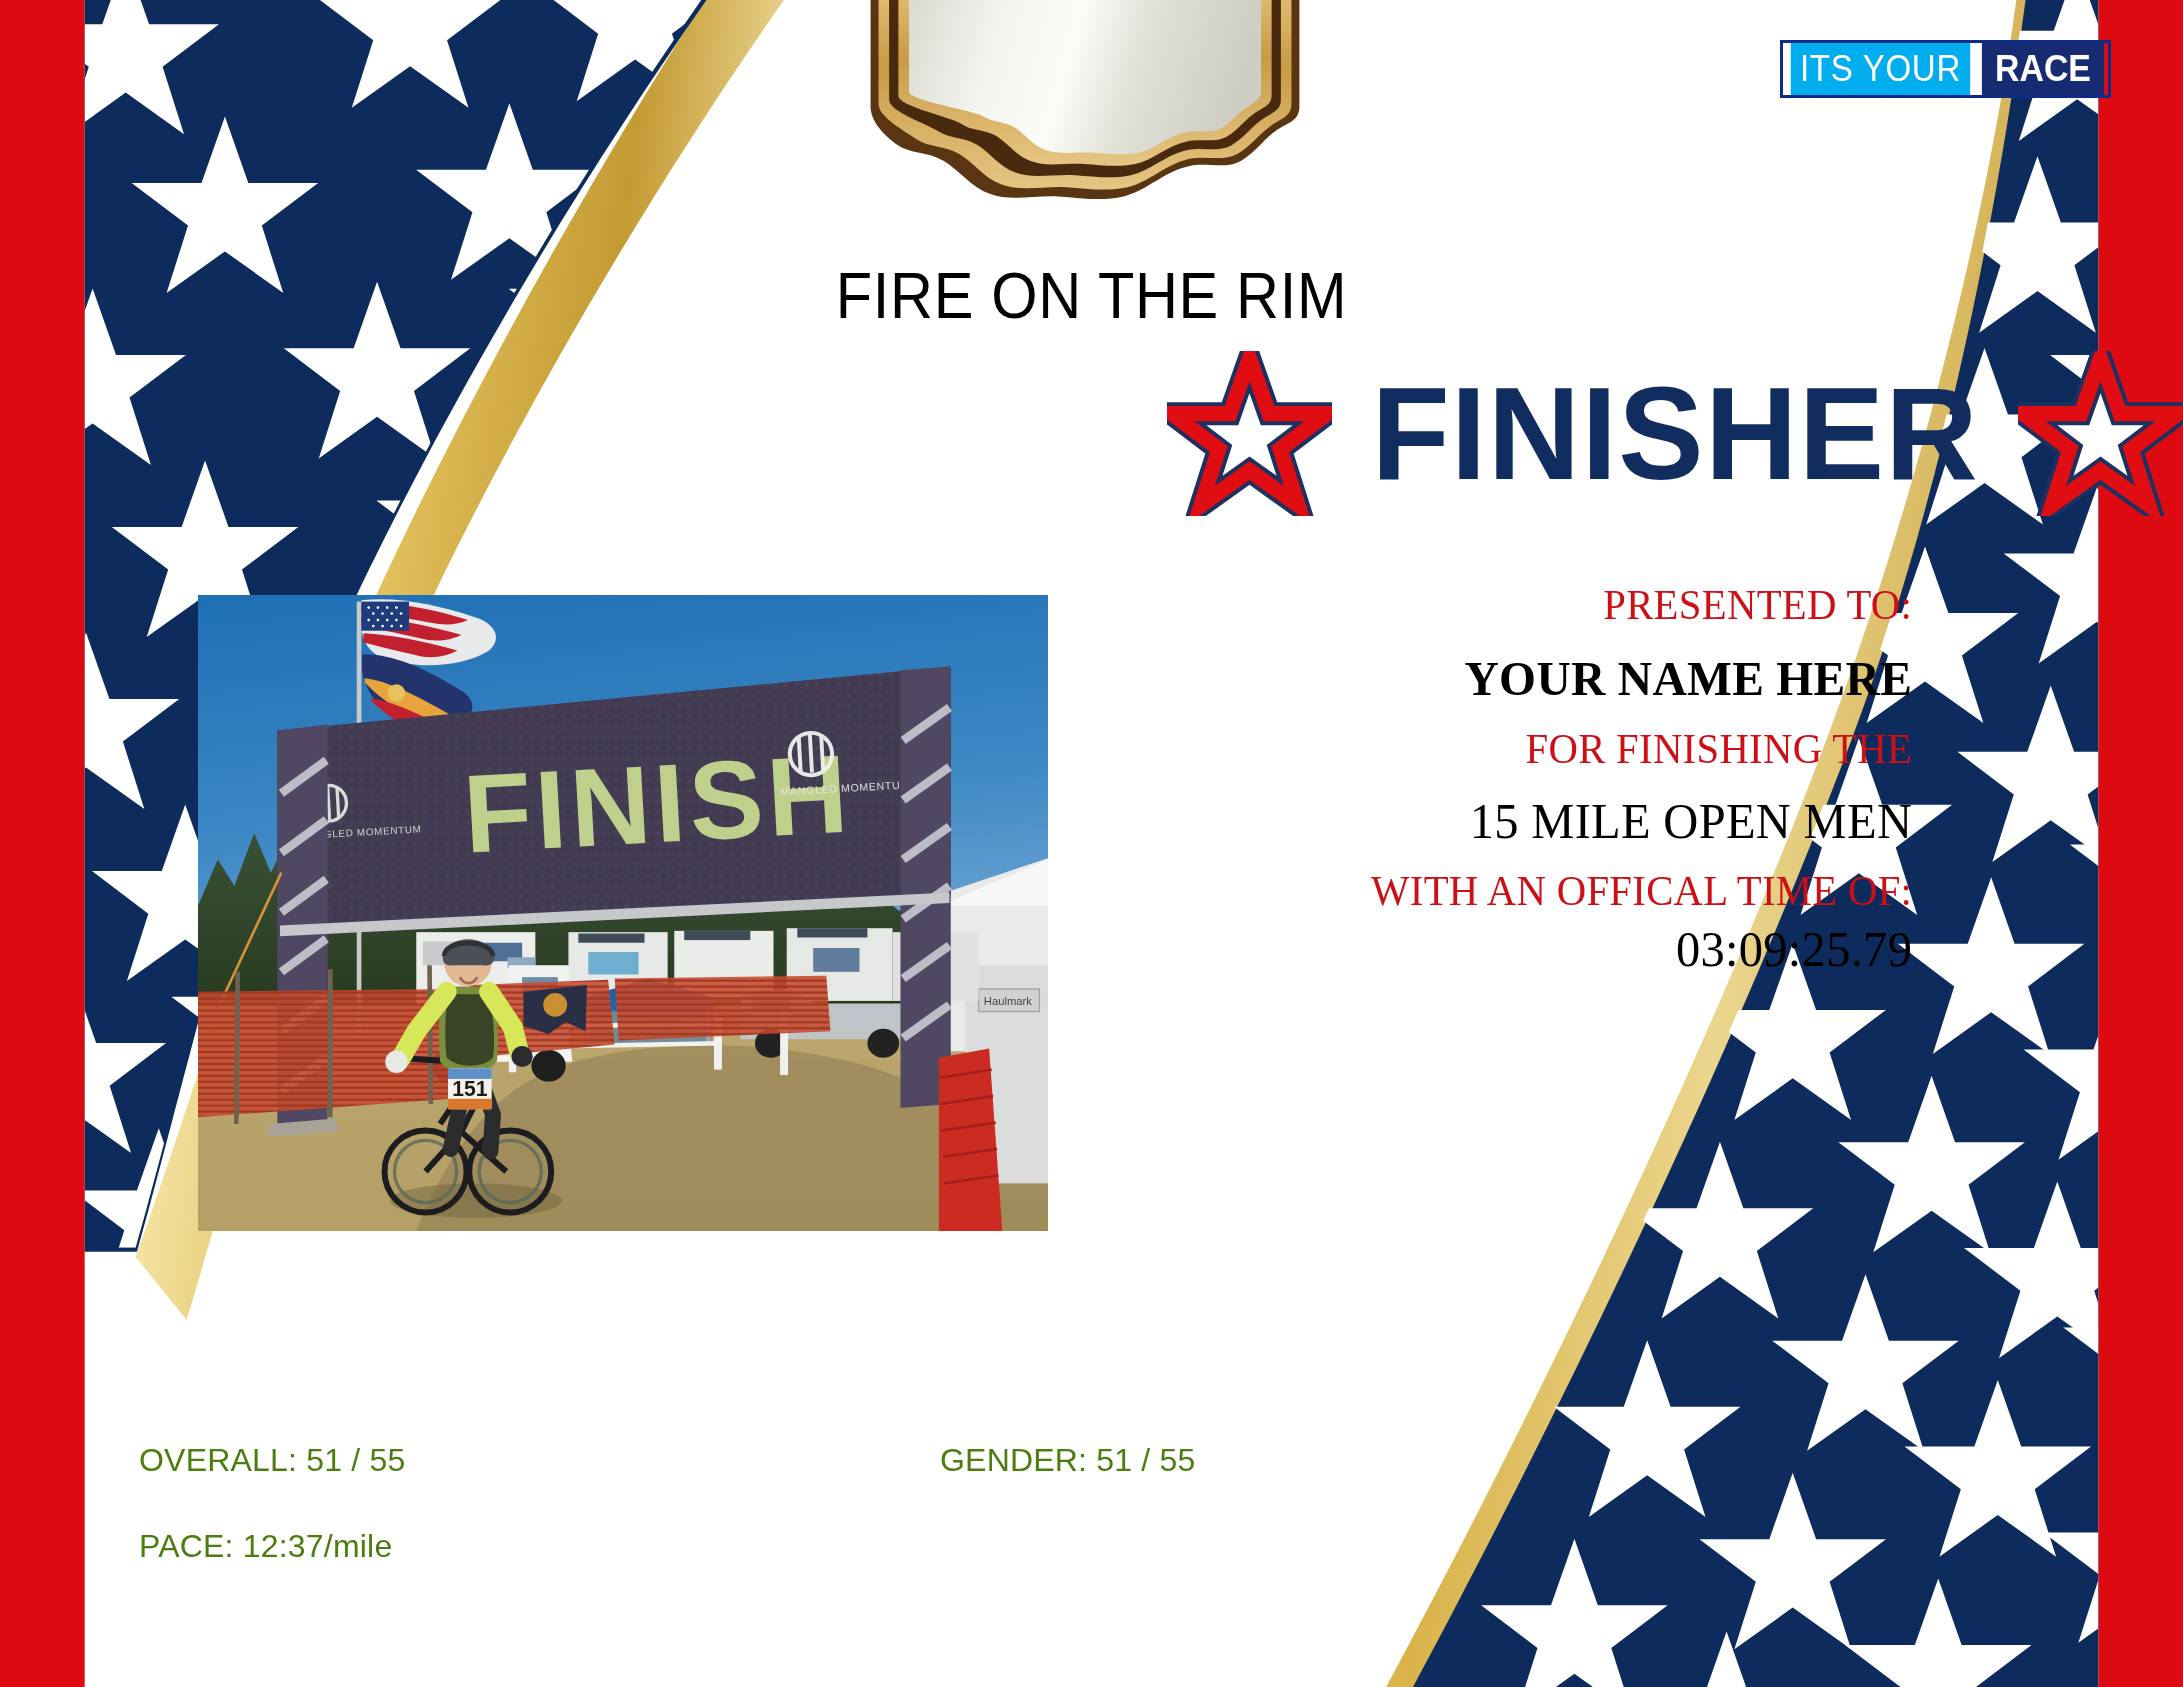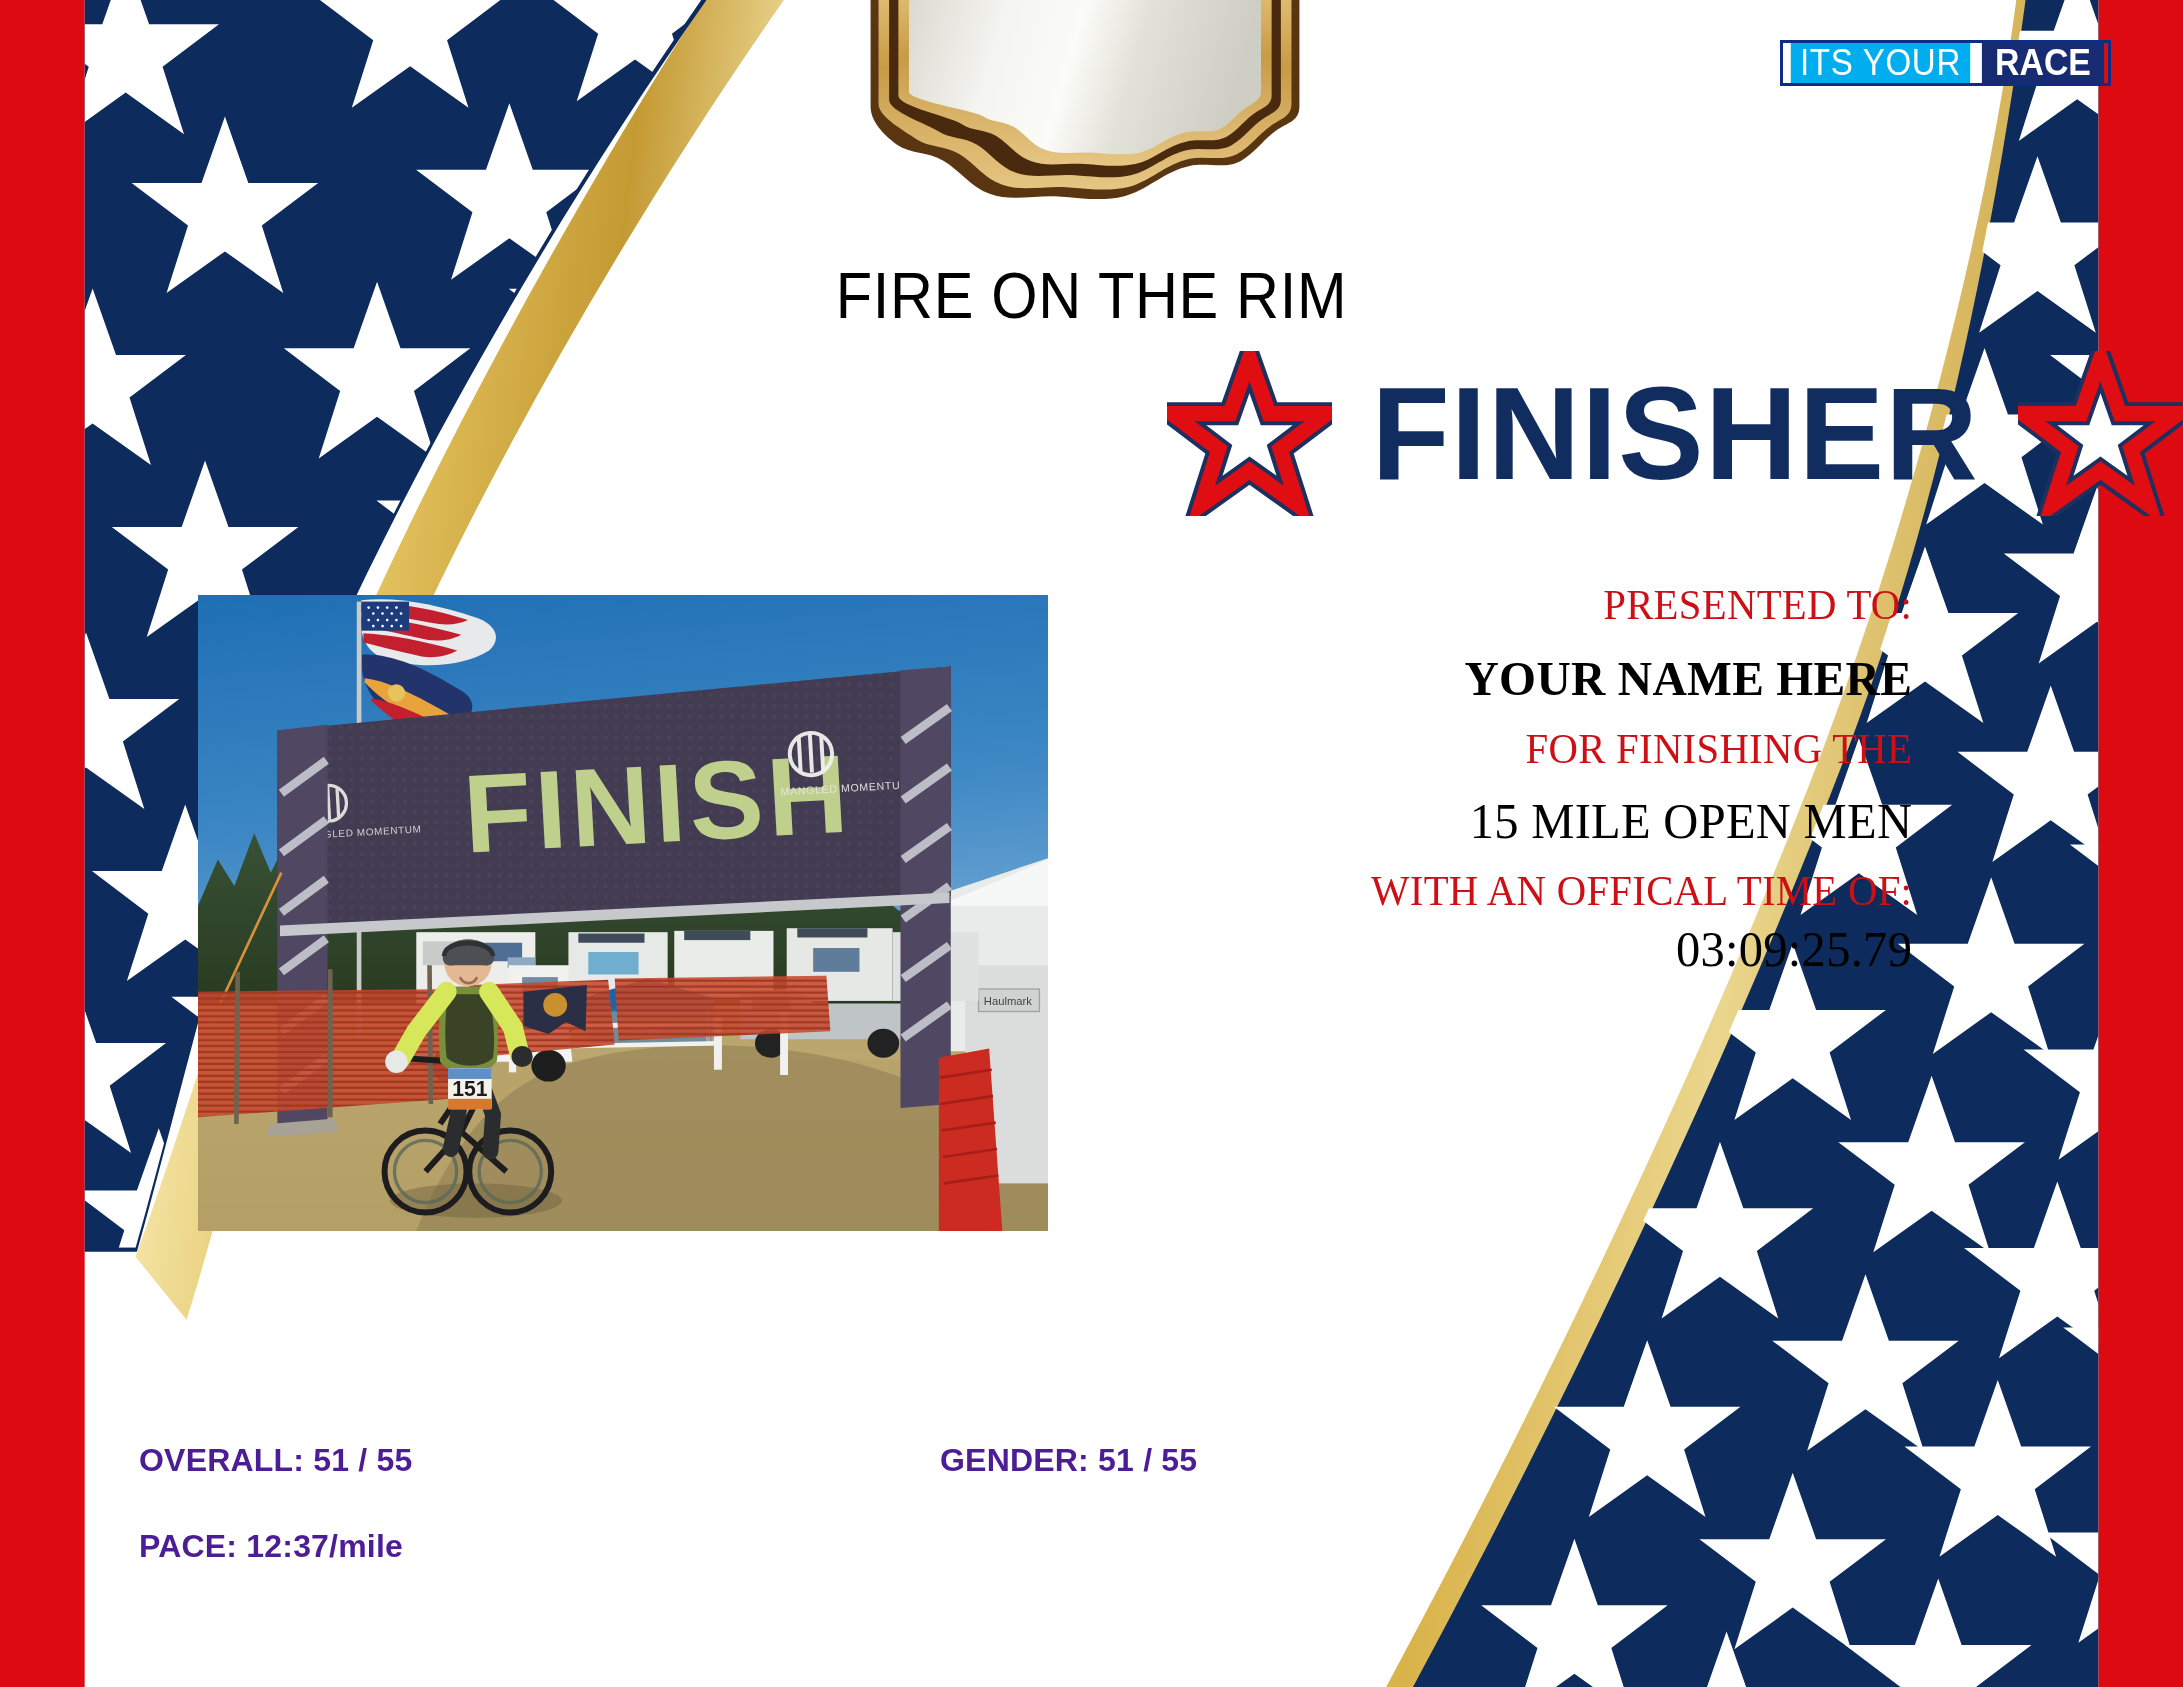--- a/index.html
+++ b/index.html
@@ -27,21 +27,21 @@
   
   #badge {
     position: absolute;
     left: 860px; top: -5.3px;
     width: 450px; height: 212px;
   }
   #badge svg { width: 100%; height: 100%; display: block; }
   #logo-wordmark {
     position: absolute;
     left: 920px; top: 45px;
-    width: 331px; height: 46px;
+    width: 331px; height: 58px;
     display: flex;
     border: 3.3px solid #0c2d83;
     text-align: right;
   }
   #logo-its-your {
     background: #00aeef;
     color: #ffffff;
     flex: 0 0 60%;
     font-size: 36px;
     font-weight: 400;
@@ -144,22 +144,22 @@
   #stats {
     position: absolute;
     left: 139px; top: 1442px;
     width: 1191px;
     display: grid;
     grid-template-columns: 801px 1fr;
     grid-template-rows: 86px 86px;
   }
   .stat-cell {
     font-size: 32px;
-    font-weight: bold;
-    color: #4c1d95;
+    font-weight: normal;
+    color: #4d7c0f;
     letter-spacing: 0.2px;
     white-space: nowrap;
   }
 </style>
 </head>
 <body>
 
 <div id="certificate">
 
   <svg class="flag-svg" viewBox="0 0 3300 2550" preserveAspectRatio="none">

